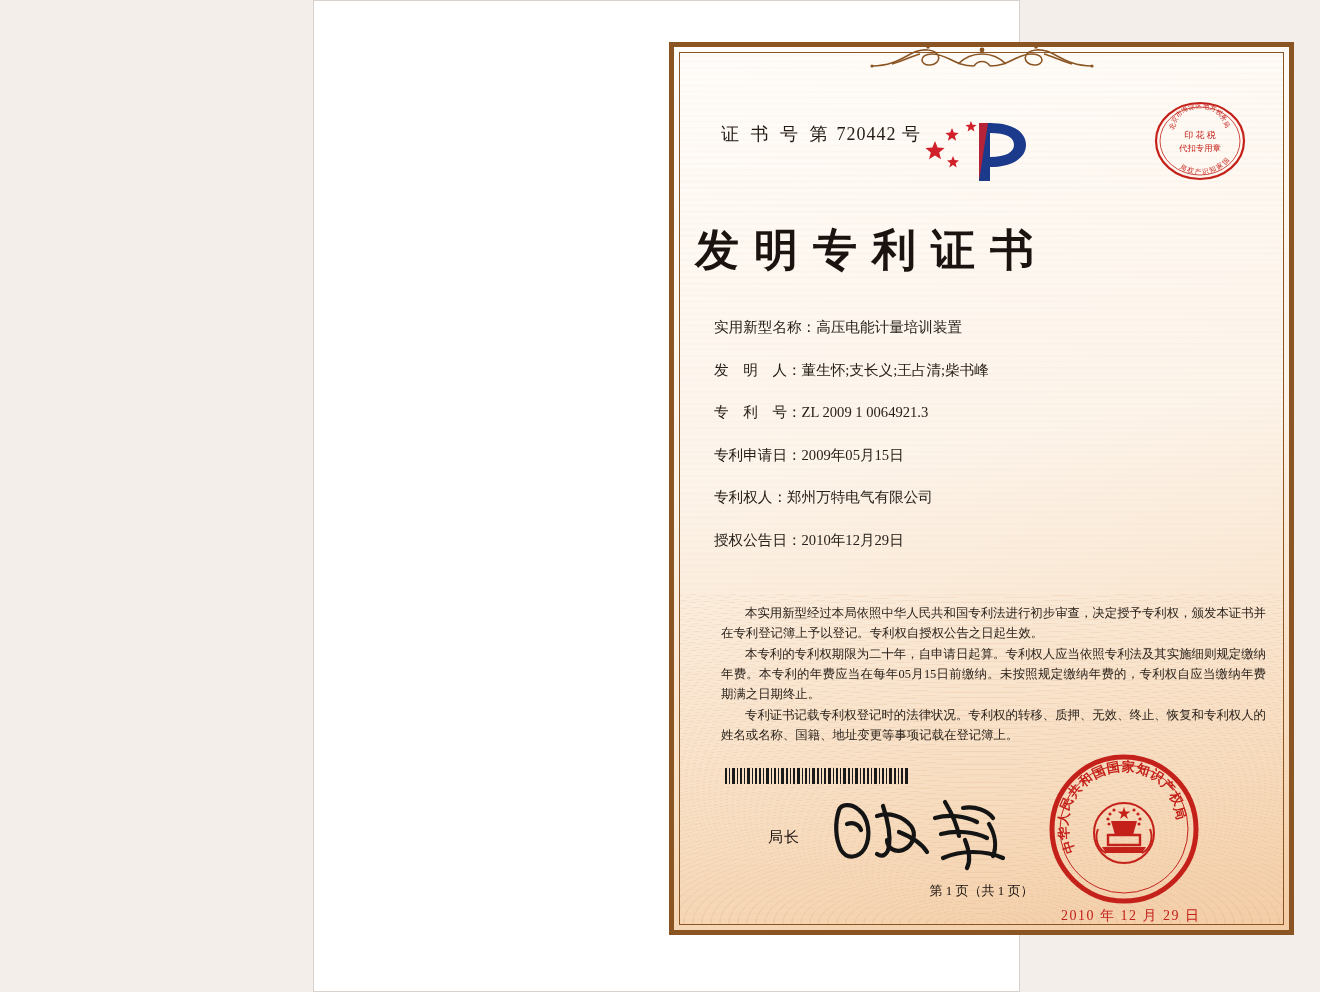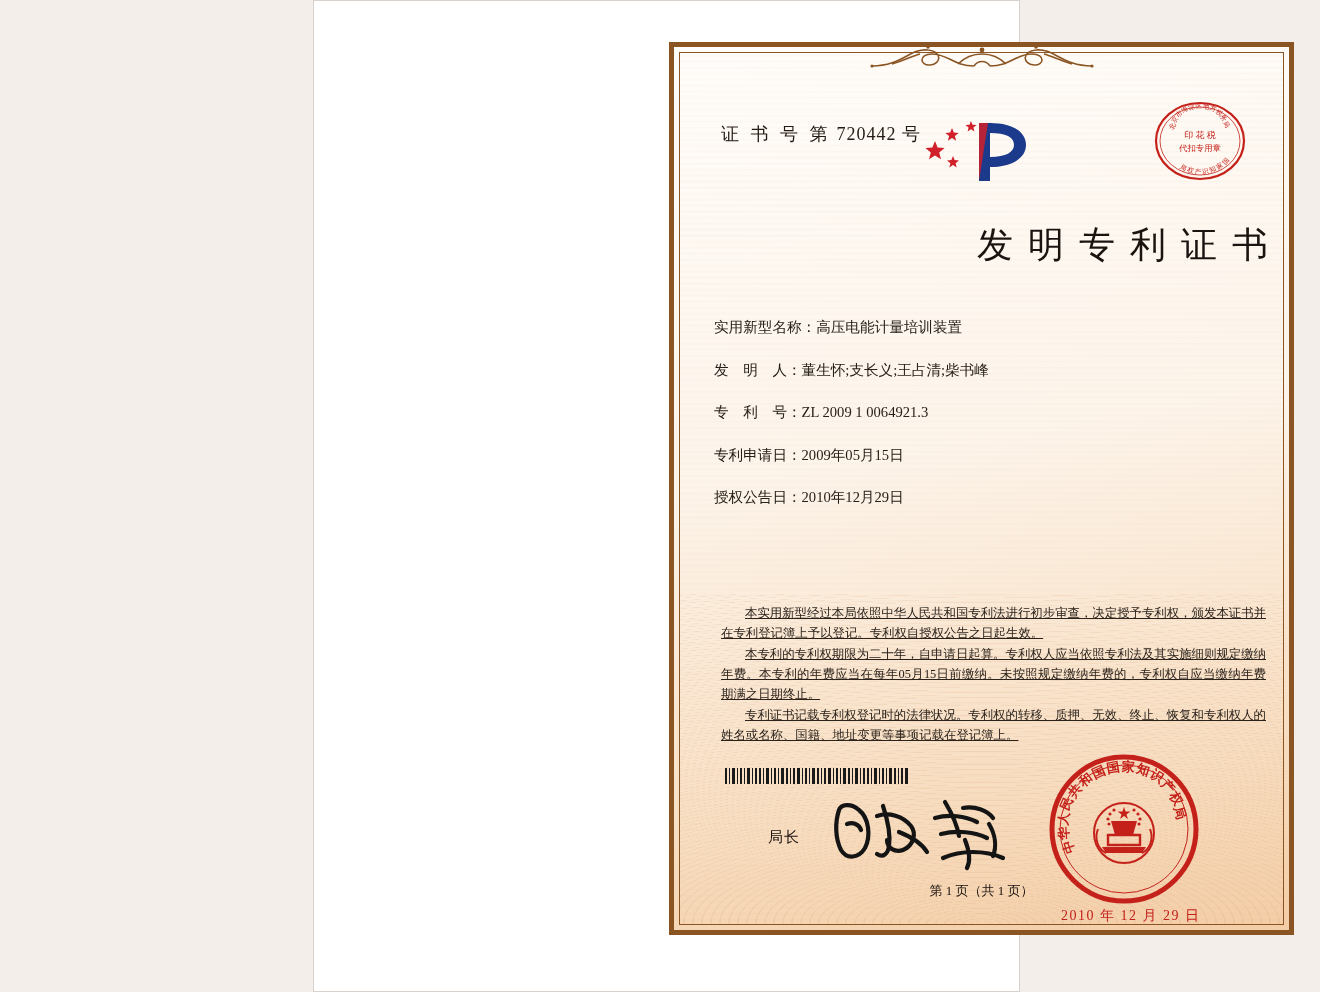--- a/index.html
+++ b/index.html
@@ -95,24 +95,24 @@
     right: 33px;
     top: 45px;
     width: 100px;
     height: 86px;
   }
   
   .main-title {
     position: absolute;
     left: 0; right: 0;
     top: 168px;
-    text-align: right;
-    font-size: 36px;
+    text-align: left;
+    font-size: 44px;
     letter-spacing: 15px;
-    font-weight: normal;
+    font-weight: bold;
     color: #1b1310;
     font-family: "Liberation Serif", serif;
     text-indent: 15px;
   }
   
   .fields {
     position: absolute;
     left: 34px;
     top: 265px;
     width: 520px;
@@ -128,21 +128,20 @@
   .paras {
     position: absolute;
     left: 41px;
     top: 550px;
     width: 545px;
     font-size: 12.4px;
     line-height: 20px;
     color: #2a221b;
     text-align: justify;
     font-family: "Liberation Serif", serif;
-    text-decoration: underline;
   }
   .paras p { margin: 0 0 1px 0; text-indent: 24px; }
   
   .barcode {
     position: absolute;
     left: 45px;
     top: 715px;
     width: 185px;
     height: 16px;
   }
@@ -274,20 +273,23 @@
             <span>实用新型名称：</span><span>高压电能计量培训装置</span>
           </div>
           <div class="field-row">
             <span>发　明　人：</span><span>董生怀;支长义;王占清;柴书峰</span>
           </div>
           <div class="field-row">
             <span>专　利　号：</span><span>ZL 2009 1 0064921.3</span>
           </div>
           <div class="field-row">
             <span>专利申请日：</span><span>2009年05月15日</span>
+          </div>
+          <div class="field-row">
+            <span>专利权人：</span><span>郑州万特电气有限公司</span>
           </div>
           <div class="field-row">
             <span>授权公告日：</span><span>2010年12月29日</span>
           </div>
         </div>
 
         <div class="paras">
           <p>本实用新型经过本局依照中华人民共和国专利法进行初步审查，决定授予专利权，颁发本证书并在专利登记簿上予以登记。专利权自授权公告之日起生效。</p>
           <p>本专利的专利权期限为二十年，自申请日起算。专利权人应当依照专利法及其实施细则规定缴纳年费。本专利的年费应当在每年05月15日前缴纳。未按照规定缴纳年费的，专利权自应当缴纳年费期满之日期终止。</p>
           <p>专利证书记载专利权登记时的法律状况。专利权的转移、质押、无效、终止、恢复和专利权人的姓名或名称、国籍、地址变更等事项记载在登记簿上。</p>

